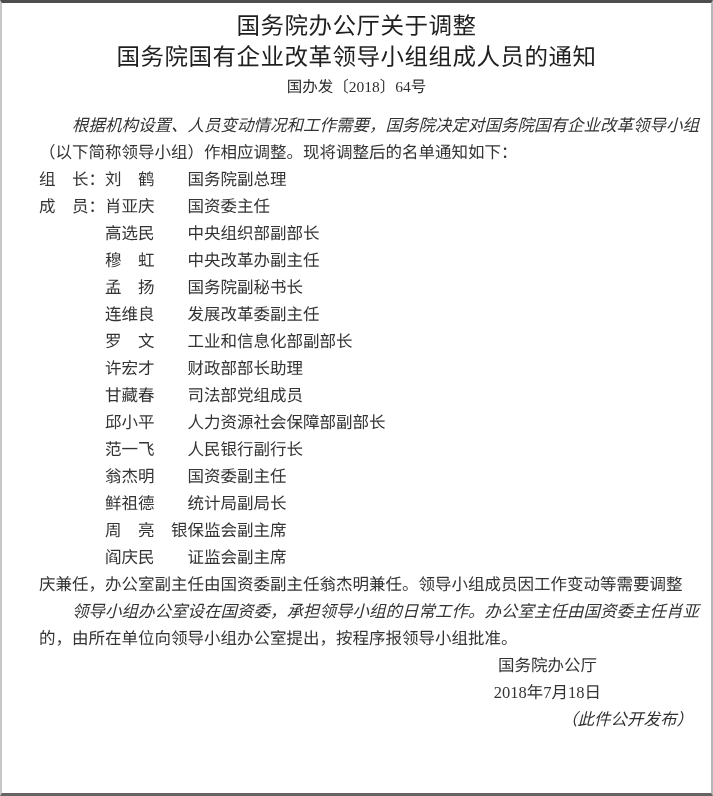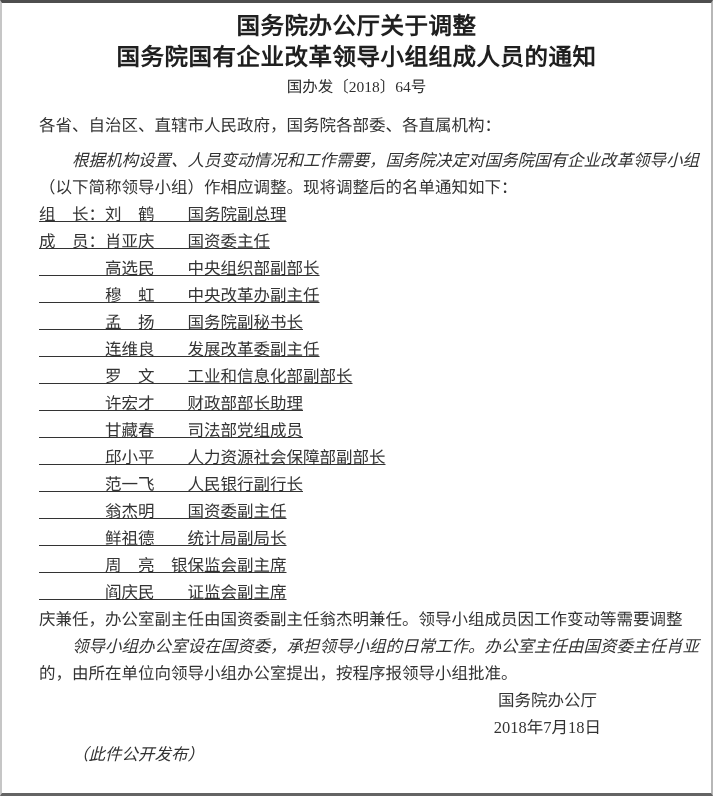--- a/index.html
+++ b/index.html
@@ -11,60 +11,59 @@
     border-top:3px solid #4e4e4e;
     border-bottom:3px solid #646464;
     border-left:2px solid #c6c6c6;
     border-right:2px solid #b7b7b7;
     overflow:hidden;
     font-family:"Liberation Serif","DejaVu Serif",serif;
     color:#333333;
   }
   .title-block{padding-top:8px;text-align:center;}
   .title-line{
-    font-size:23.5px;line-height:31px;font-weight:bold;color:#1f1f1f;
+    font-size:23.5px;line-height:31px;font-weight:normal;color:#1f1f1f;
     letter-spacing:0.5px;
   }
   .doc-number{
     text-align:center;font-size:15.5px;line-height:20px;margin-top:4px;color:#2e2e2e;
   }
   .body-block{
     margin-top:15px;
     padding:0 18px 0 37px;
     font-size:16.5px;
     line-height:27px;
     color:#333333;
   }
   .line{white-space:pre;}
   .indent{text-indent:2em;font-style:italic;}
   .intro{margin-top:8px;}
-  .roster{margin:0;text-decoration:underline;}
+  .roster{margin:0;}
   .signature{
     text-align:right;
     padding-right:92px;
   }
   .signature-inner{display:inline-block;text-align:center;}
   .sig-line{line-height:27px;font-family:Liberation Serif, serif;}
-  .footnote{line-height:27px;}
+  .footnote{line-height:27px;text-align:right;}
 </style>
 </head>
 <body>
 
 <div class="page">
 
   <div class="title-block">
     <div class="title-line">国务院办公厅关于调整</div>
     <div class="title-line">国务院国有企业改革领导小组组成人员的通知</div>
   </div>
 
   <div class="doc-number">国办发〔2018〕64号</div>
 
   <div class="body-block">
 
-    <div class="line">各省、自治区、直辖市人民政府，国务院各部委、各直属机构：</div>
 
     <div class="intro">
       <div class="line indent">根据机构设置、人员变动情况和工作需要，国务院决定对国务院国有企业改革领导小组</div>
       <div class="line">（以下简称领导小组）作相应调整。现将调整后的名单通知如下：</div>
     </div>
 
     <div class="roster">
       <div class="line">组　长：刘　鹤　　国务院副总理</div>
       <div class="line">成　员：肖亚庆　　国资委主任</div>
       <div class="line">　　　　高选民　　中央组织部副部长</div>

